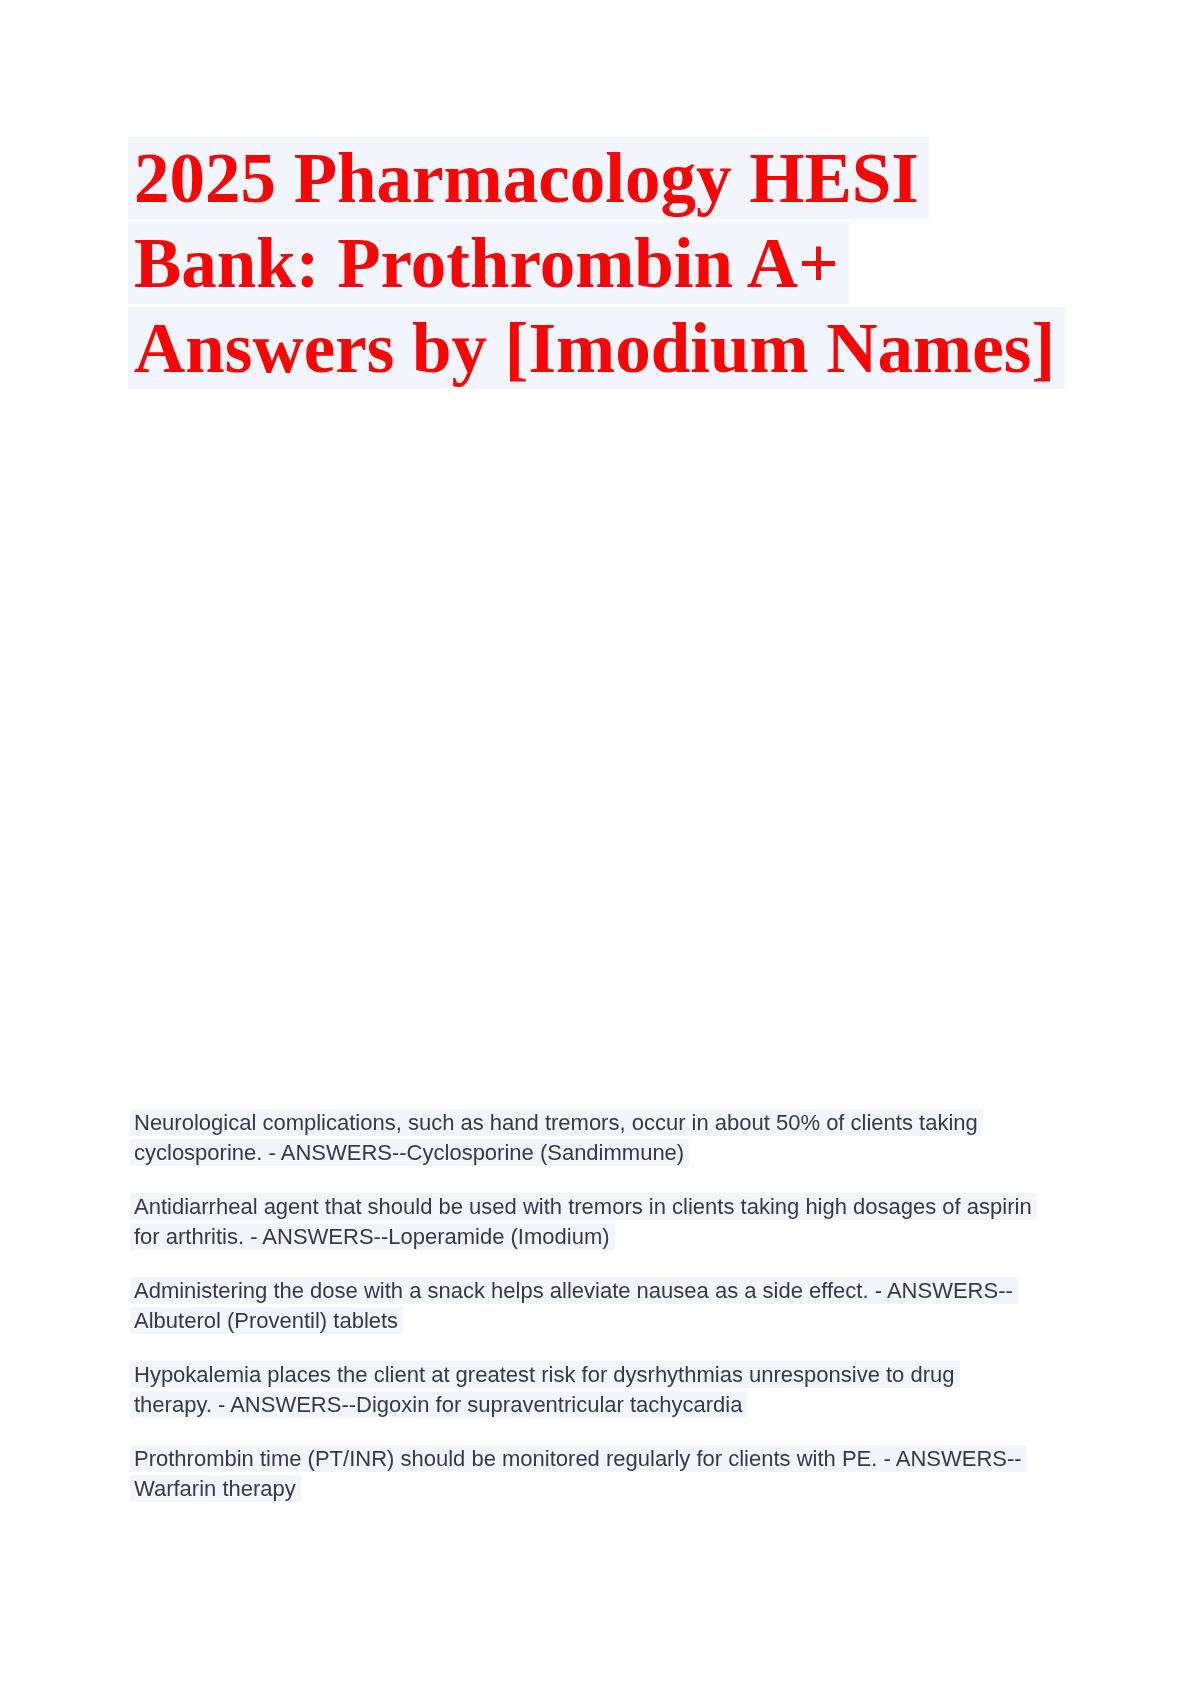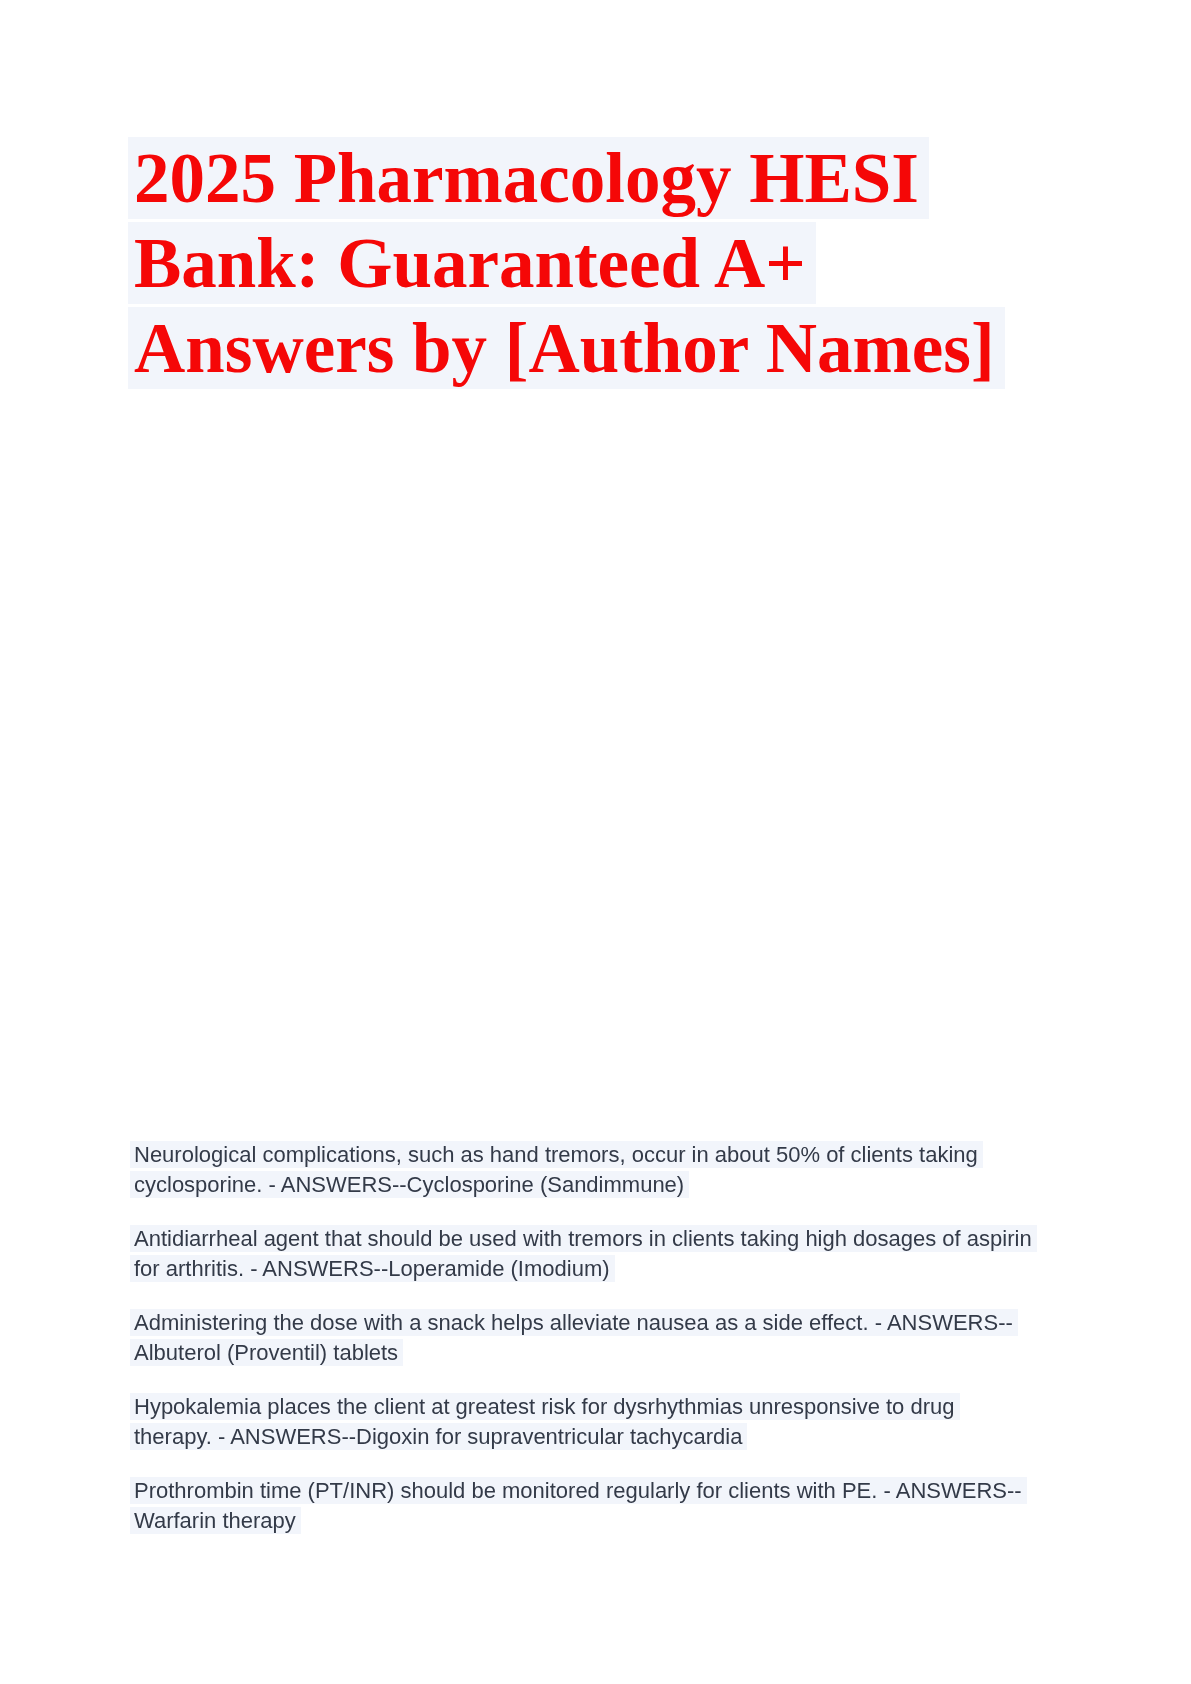--- a/index.html
+++ b/index.html
@@ -35,21 +35,21 @@
   }
   .title-line > .hl {
     padding: 2px 10px 2px 6px;
     margin-left: -6px;
     box-decoration-break: clone;
     -webkit-box-decoration-break: clone;
   }
   .qa-list {
     position: absolute;
     left: 134px;
-    top: 1140px;
+    top: 1108px;
     width: 900px;
     font-family: "Liberation Sans", "DejaVu Sans", sans-serif;
     font-size: 22px;
     line-height: 30px;
     color: var(--body-text-color, #333a48);
   }
   .qa-item {
     margin: 0 0 24px 0;
     padding: 0;
   }
@@ -60,22 +60,22 @@
     -webkit-box-decoration-break: clone;
   }
 </style>
 </head>
 <body>
 
 <div class="page">
 
   <div class="doc-title" role="heading" aria-level="1">
     <div class="title-line"><span class="hl">2025 Pharmacology HESI</span></div>
-    <div class="title-line"><span class="hl">Bank: Guaranteed A+</span></div>
-    <div class="title-line"><span class="hl">Answers by [Author Names]</span></div>
+    <div class="title-line"><span class="hl">Bank: Prothrombin A+</span></div>
+    <div class="title-line"><span class="hl">Answers by [Imodium Names]</span></div>
   </div>
 
   <section class="qa-list">
     <p class="qa-item"><span class="hl">Neurological complications, such as hand tremors, occur in about 50% of clients taking cyclosporine. - ANSWERS--Cyclosporine (Sandimmune)</span></p>
     <p class="qa-item"><span class="hl">Antidiarrheal agent that should be used with tremors in clients taking high dosages of aspirin for arthritis. - ANSWERS--Loperamide (Imodium)</span></p>
     <p class="qa-item"><span class="hl">Administering the dose with a snack helps alleviate nausea as a side effect. - ANSWERS--Albuterol (Proventil) tablets</span></p>
     <p class="qa-item"><span class="hl">Hypokalemia places the client at greatest risk for dysrhythmias unresponsive to drug therapy. - ANSWERS--Digoxin for supraventricular tachycardia</span></p>
     <p class="qa-item"><span class="hl">Prothrombin time (PT/INR) should be monitored regularly for clients with PE. - ANSWERS--Warfarin therapy</span></p>
   </section>
 

